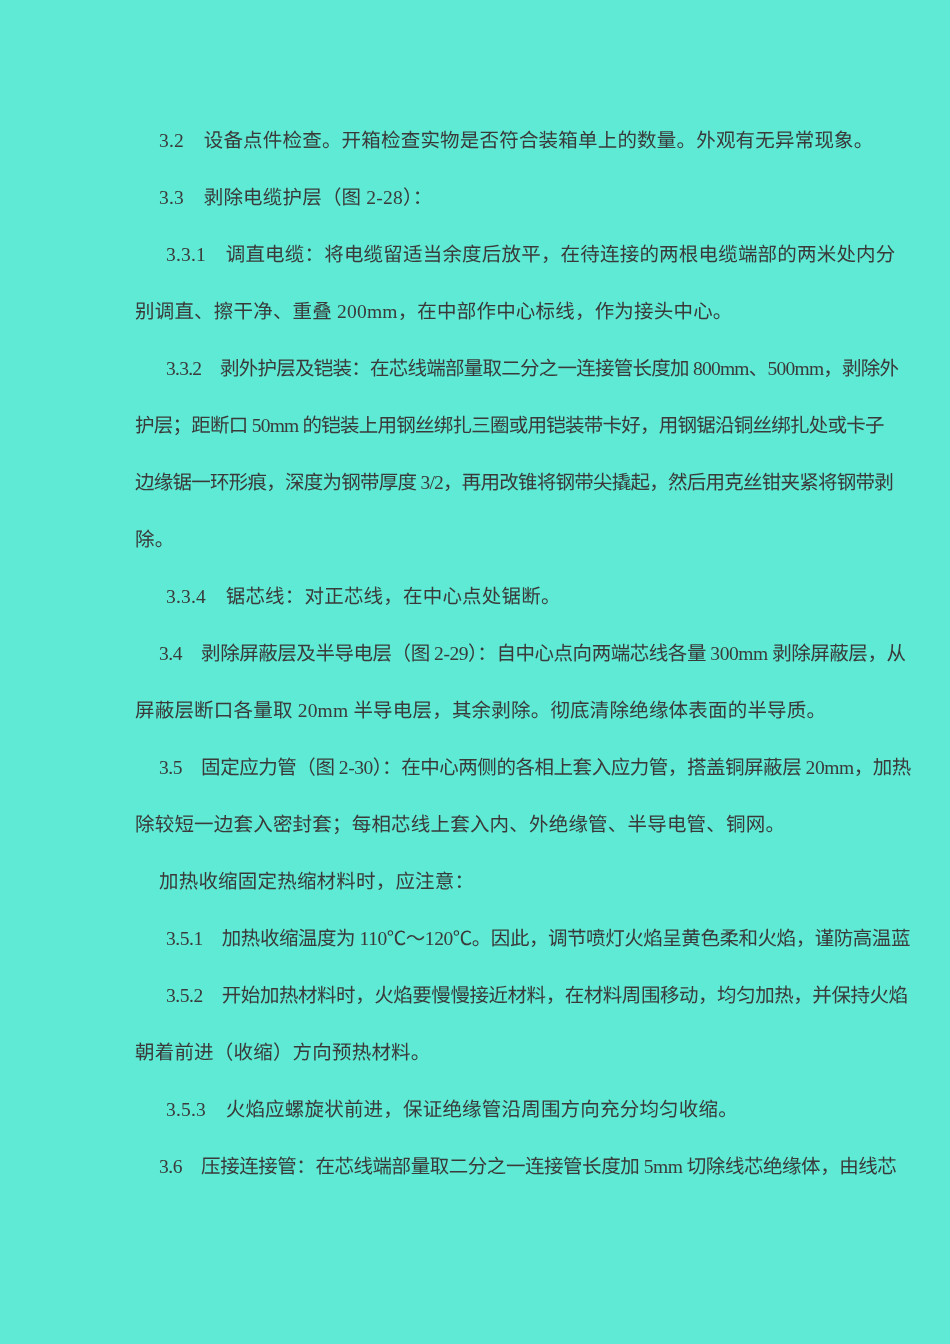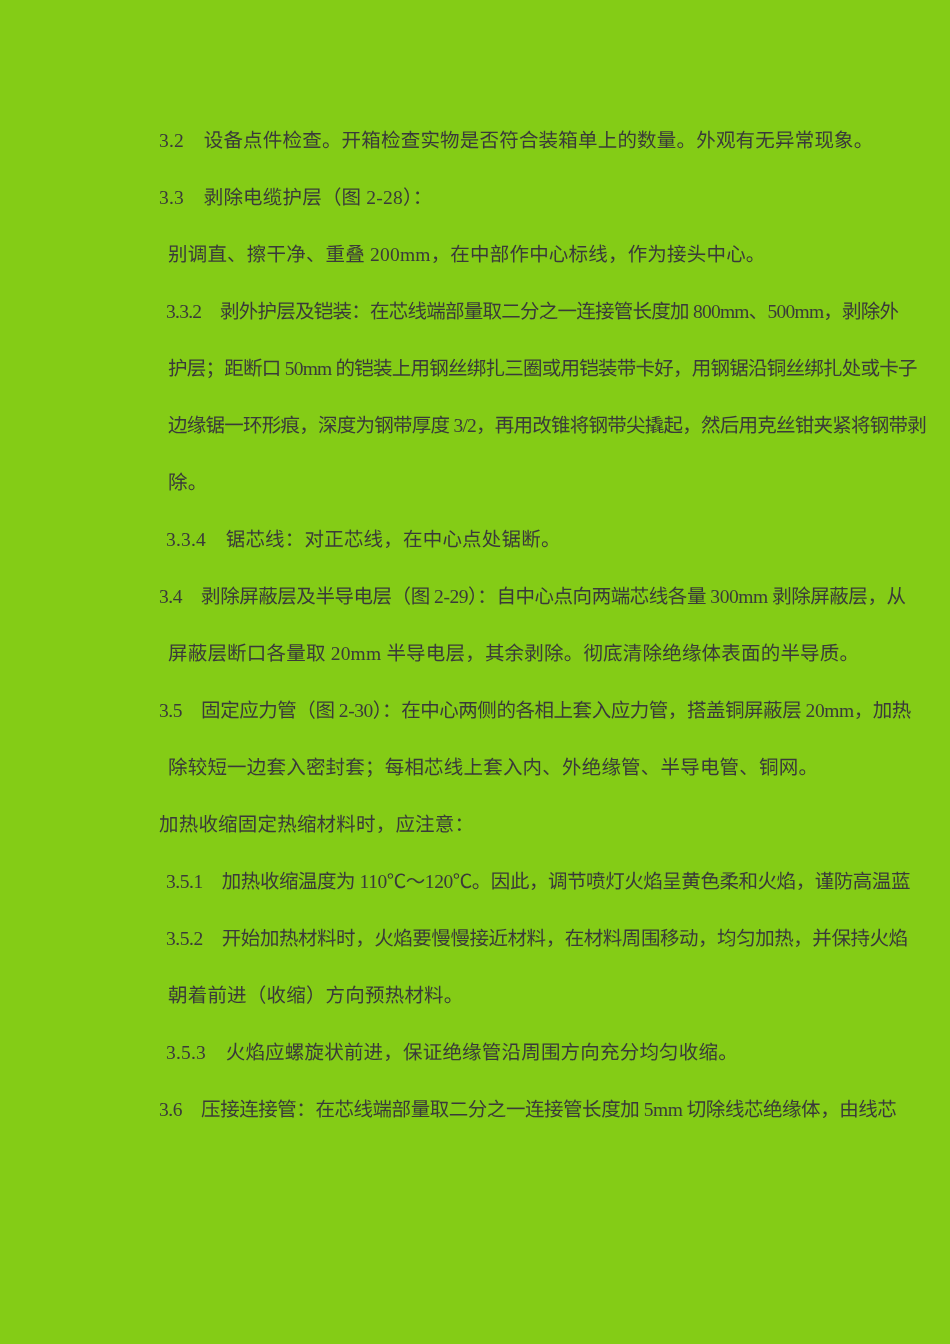--- a/index.html
+++ b/index.html
@@ -6,21 +6,21 @@
   html, body {
     margin: 0;
     padding: 0;
     background: #ffffff;
   }
 
   .page {
     position: relative;
     width: 950px;
     height: 1344px;
-    background: #84cc16;
+    background: #5eead4;
     overflow: hidden;
     font-family: "Liberation Serif", "DejaVu Serif", serif;
   }
 
   .doc-body {
     position: absolute;
     left: 135px;
     top: 112px;
     width: 676px;
   }
@@ -40,21 +40,21 @@
   .line {
     display: block;
     height: 57px;
     line-height: 57px;
     white-space: nowrap;
     color: #3a3a3a;
   }
 
   .line.indent-1 { padding-left: 24px; }   
   .line.indent-2 { padding-left: 31px; }   
-  .line.indent-0 { padding-left: 0; margin-left: 33px; }      
+  .line.indent-0 { padding-left: 0; }      
 
   
   .t-normal { letter-spacing: 0.2px; }
   
   .t-tight  { letter-spacing: -0.45px; font-family: Liberation Serif, serif; }
   .t-tight2 { letter-spacing: -0.75px; }
 </style>
 </head>
 <body>
 
@@ -63,20 +63,21 @@
 
     <div class="para">
       <span class="line indent-1 t-normal">3.2　设备点件检查。开箱检查实物是否符合装箱单上的数量。外观有无异常现象。</span>
     </div>
 
     <div class="para">
       <span class="line indent-1 t-normal">3.3　剥除电缆护层（图 2-28）：</span>
     </div>
 
     <div class="para">
+      <span class="line indent-2 t-normal">3.3.1　调直电缆：将电缆留适当余度后放平，在待连接的两根电缆端部的两米处内分</span>
       <span class="line indent-0 t-normal">别调直、擦干净、重叠 200mm，在中部作中心标线，作为接头中心。</span>
     </div>
 
     <div class="para">
       <span class="line indent-2 t-tight2">3.3.2　剥外护层及铠装：在芯线端部量取二分之一连接管长度加 800mm、500mm，剥除外</span>
       <span class="line indent-0 t-tight2">护层；距断口 50mm 的铠装上用钢丝绑扎三圈或用铠装带卡好，用钢锯沿铜丝绑扎处或卡子</span>
       <span class="line indent-0 t-tight2">边缘锯一环形痕，深度为钢带厚度 3/2，再用改锥将钢带尖撬起，然后用克丝钳夹紧将钢带剥</span>
       <span class="line indent-0 t-normal">除。</span>
     </div>
 

